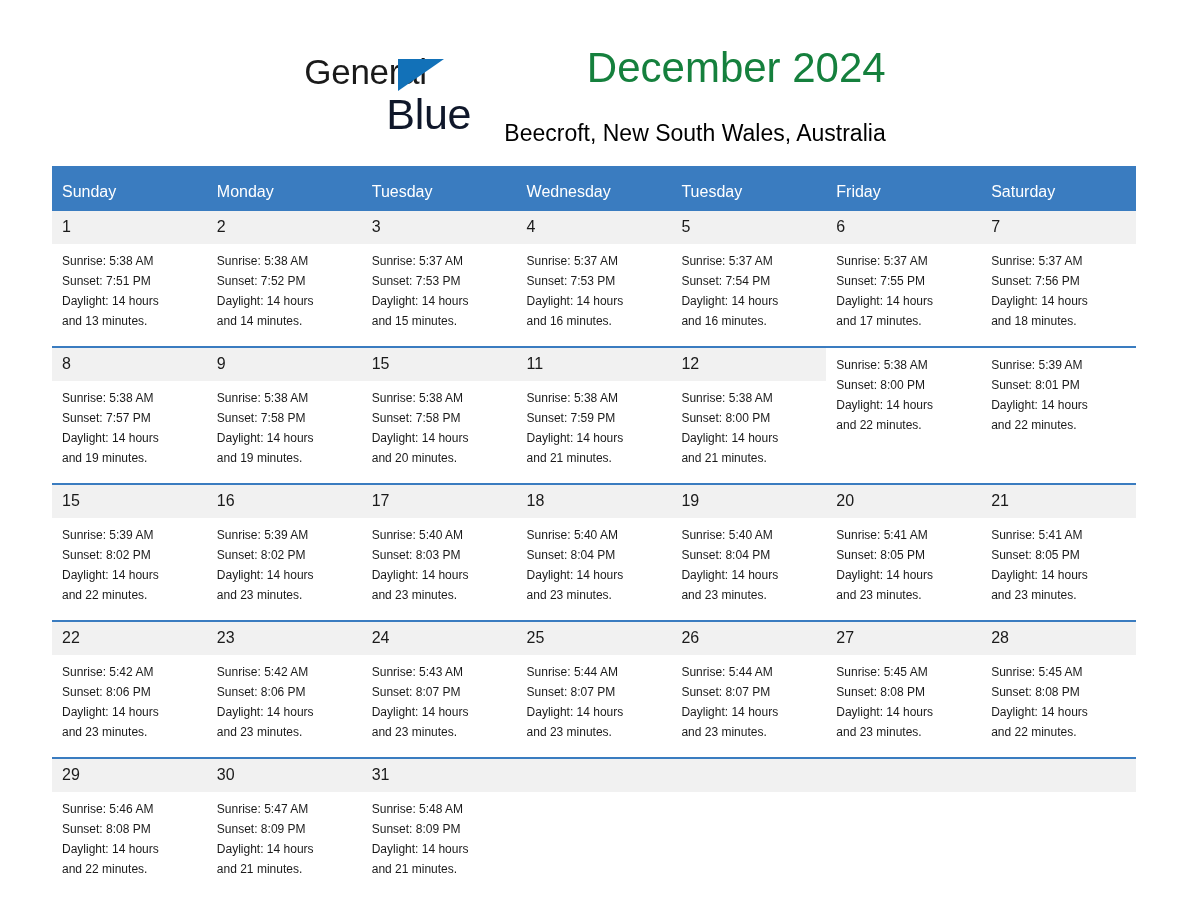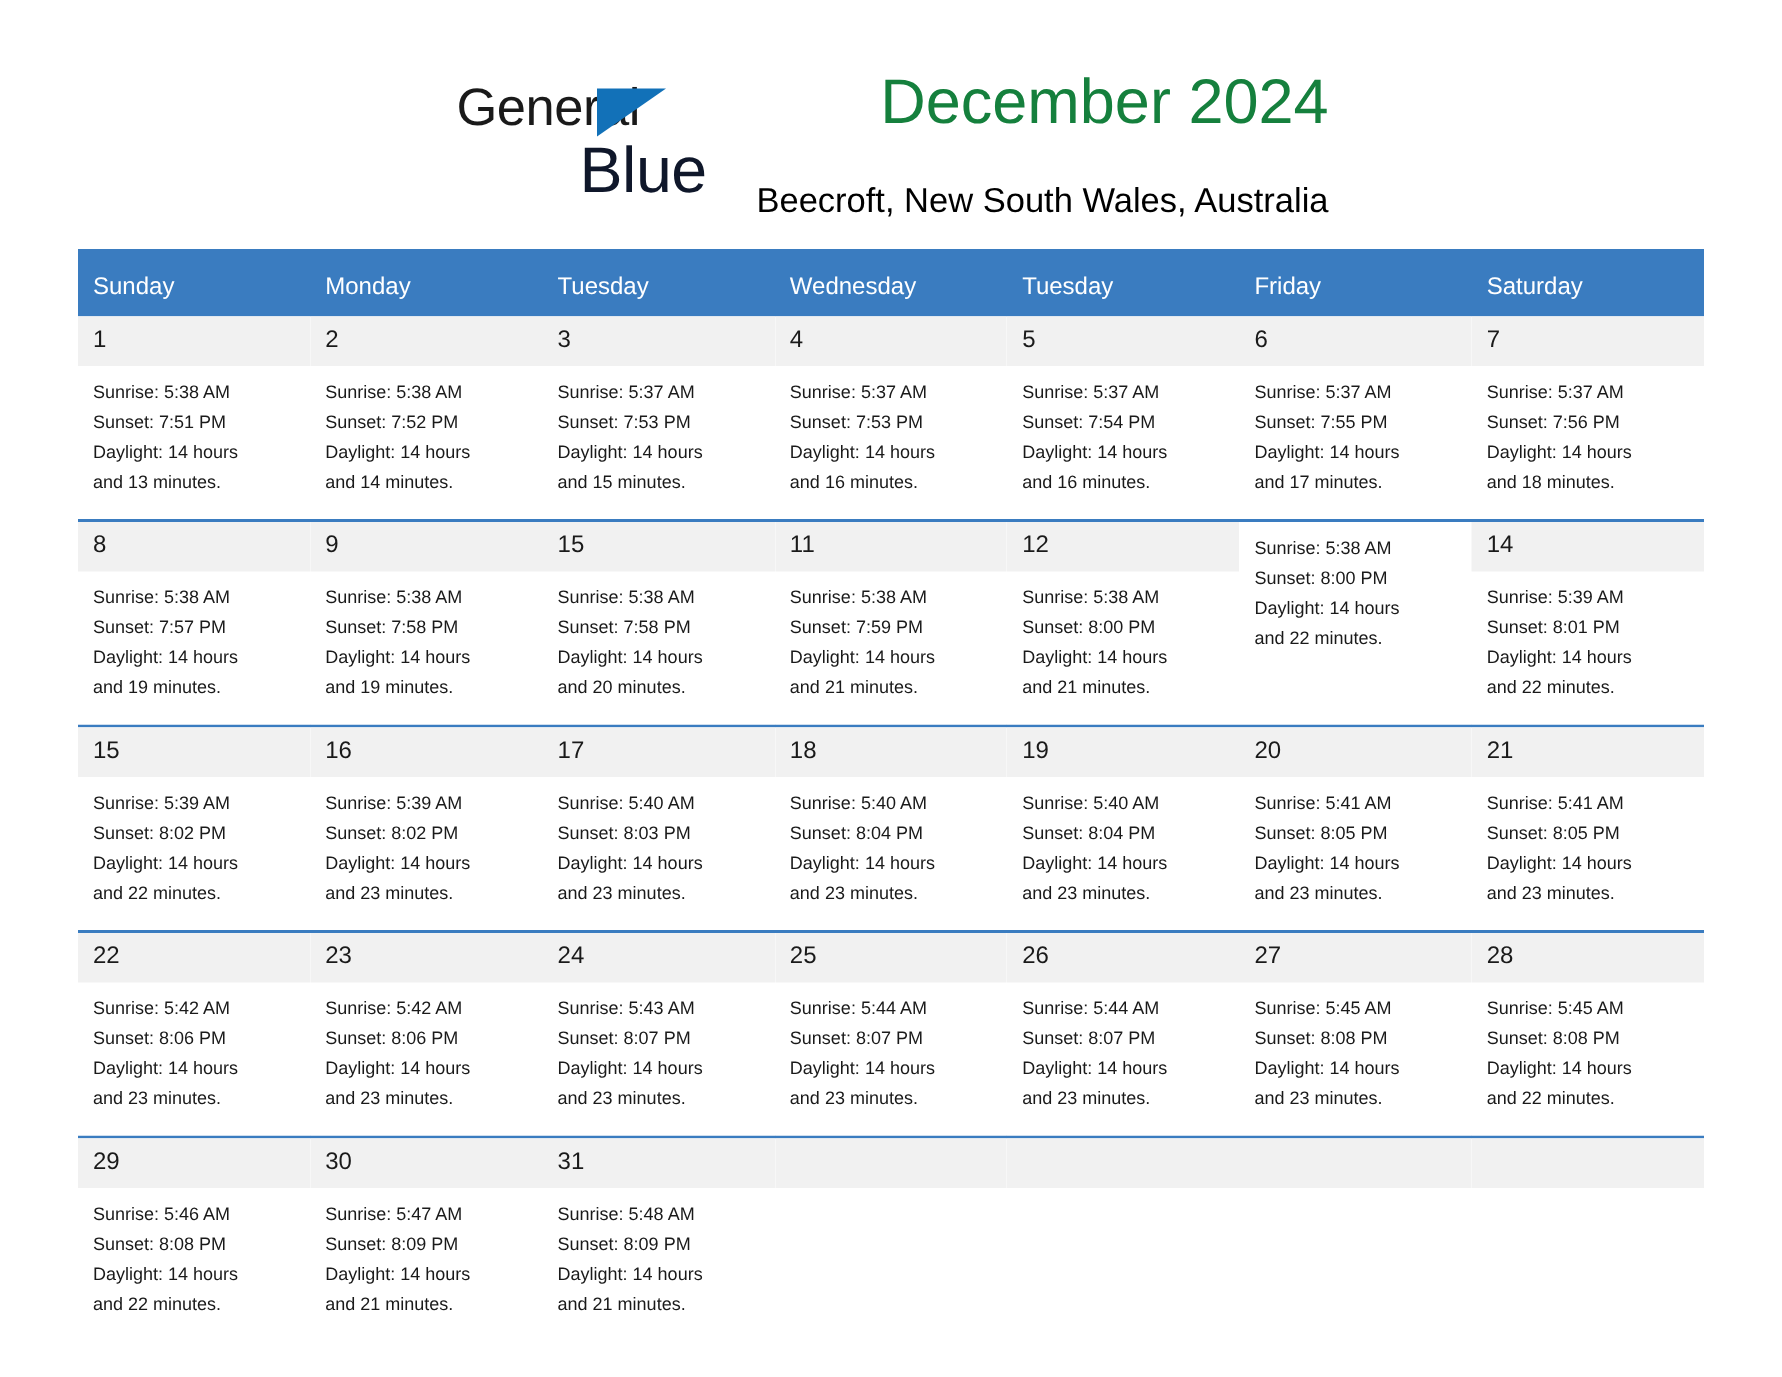--- a/index.html
+++ b/index.html
@@ -276,21 +276,20 @@
           </div>
           <div class="cell">
             <div class="info">
               <div>Sunrise: 5:38 AM</div>
               <div>Sunset: 8:00 PM</div>
               <div>Daylight: 14 hours</div>
               <div>and 22 minutes.</div>
             </div>
           </div>
           <div class="cell">
-            <div class="daynum">14</div>
             <div class="info">
               <div>Sunrise: 5:39 AM</div>
               <div>Sunset: 8:01 PM</div>
               <div>Daylight: 14 hours</div>
               <div>and 22 minutes.</div>
             </div>
           </div>
         </div>
         <div class="week">
           <div class="cell">

